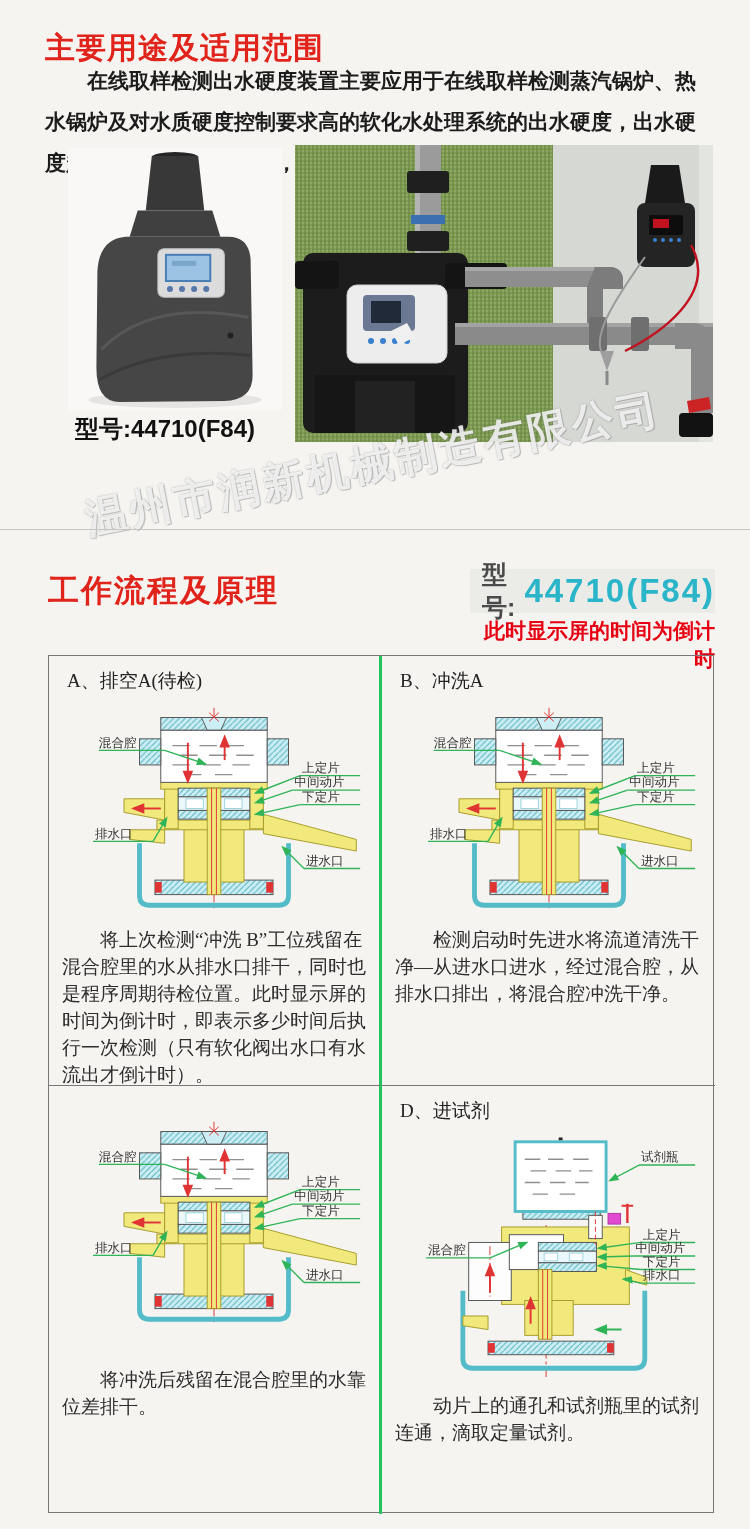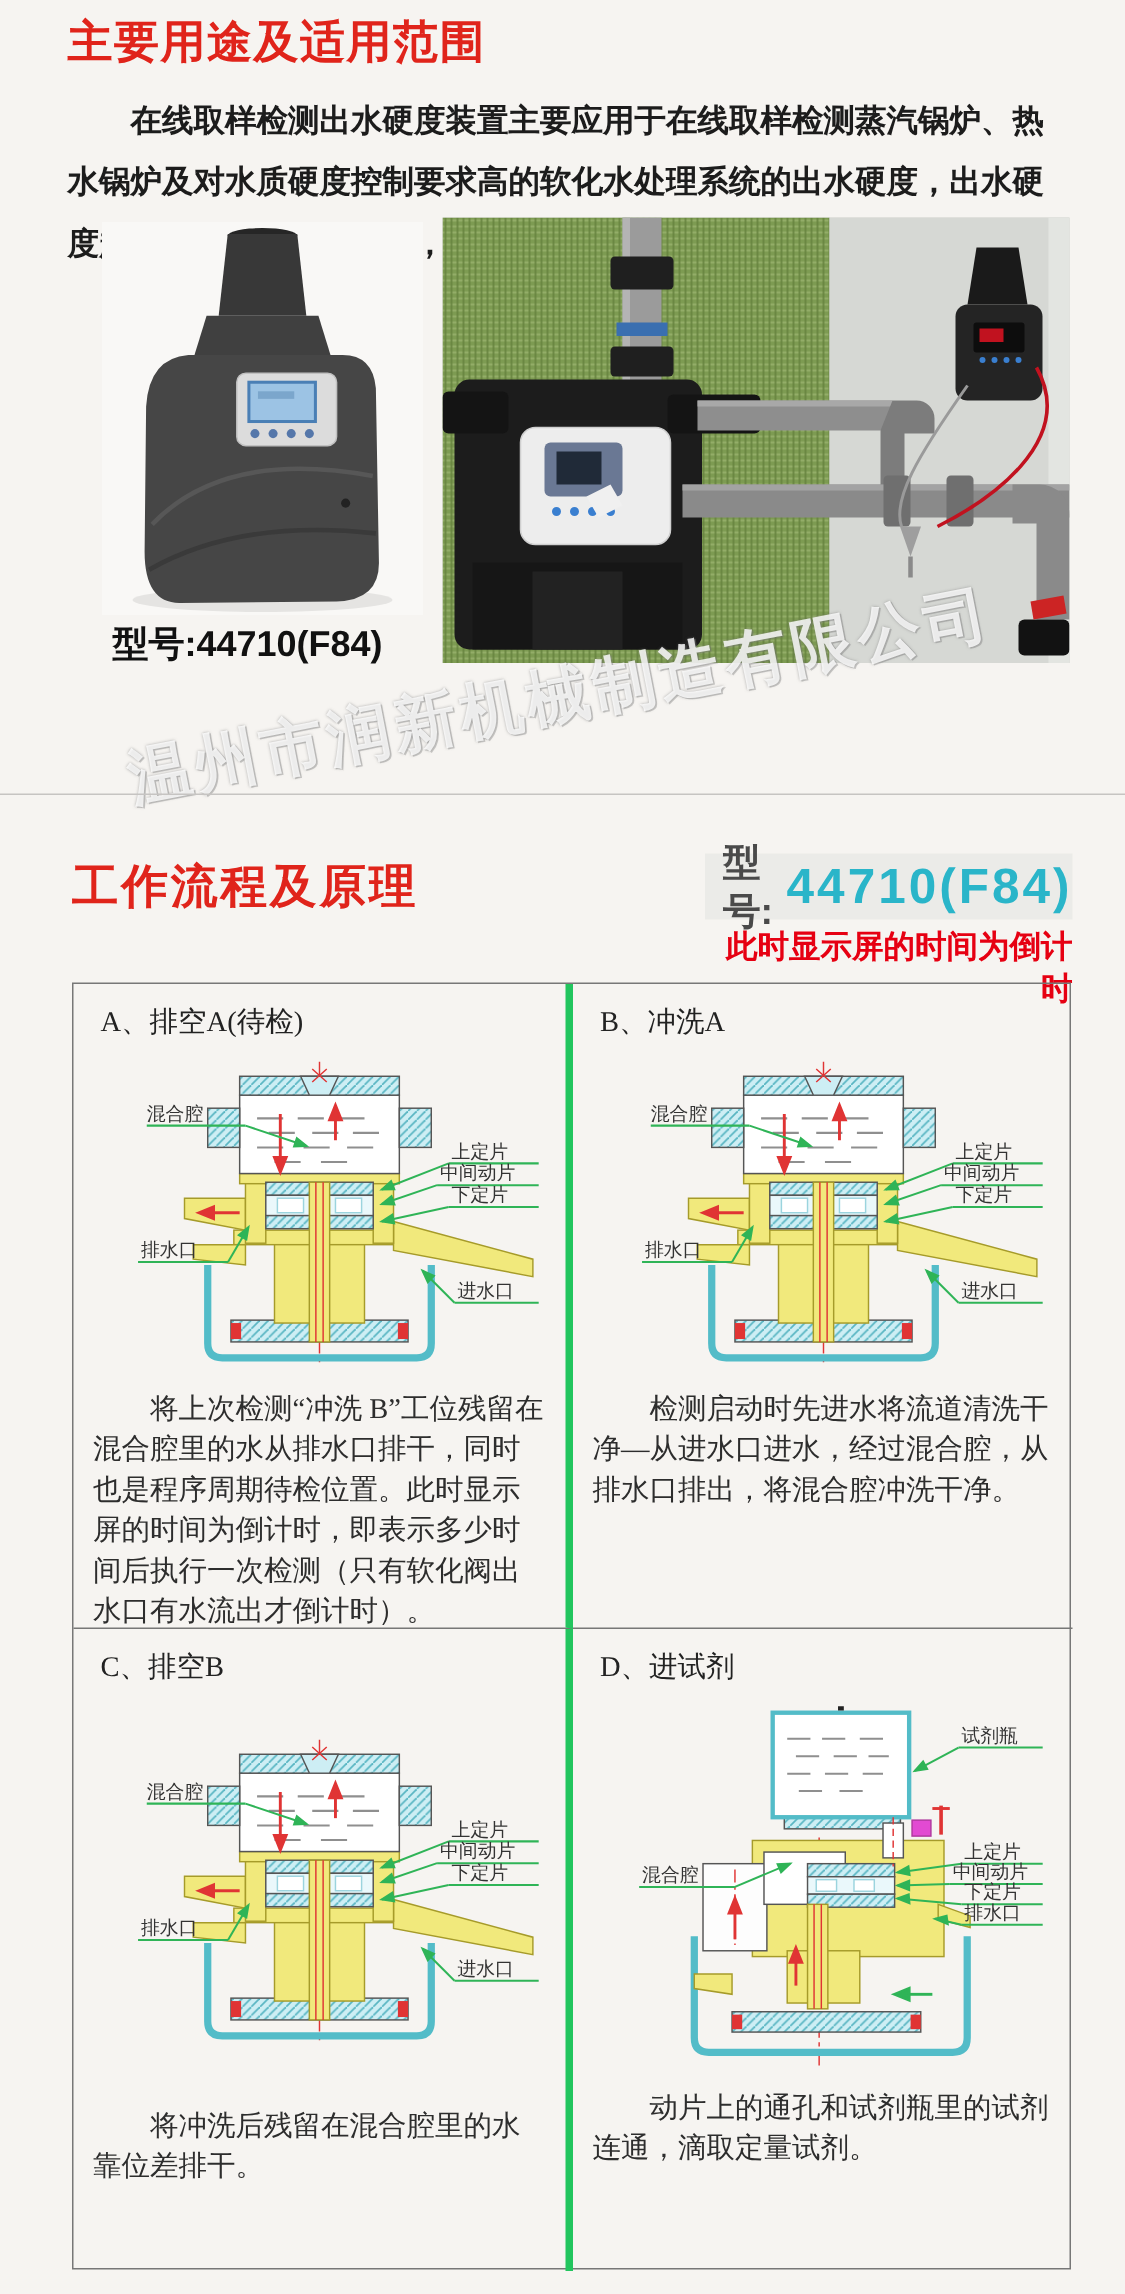--- a/index.html
+++ b/index.html
@@ -1,19 +1,19 @@
 <!DOCTYPE html>
 <html><head>
 <meta charset="utf-8">
 <style>
   html,body{margin:0;padding:0;background:#e9e7e4;}
   .page{position:relative;width:750px;height:1529px;margin:0 auto;background:#f6f4f1;overflow:hidden;
         font-family:"Liberation Sans",sans-serif;}
   
-  .h1{position:absolute;left:45px;top:8px;font-size:30px;font-weight:bold;color:#e0241b;letter-spacing:1px;}
+  .h1{position:absolute;left:45px;top:28px;font-size:30px;font-weight:bold;color:#e0241b;letter-spacing:1px;}
   .intro{position:absolute;left:45px;top:60px;width:666px;font-size:21px;line-height:41px;color:#1c1c1c;
          font-weight:600;text-indent:2em;margin:0;}
   .photo-left{position:absolute;left:68px;top:148px;width:214px;height:262px;background:#f9f8f6;}
   .caption{position:absolute;left:50px;top:413px;width:230px;text-align:center;font-size:24px;font-weight:bold;color:#111;}
   .photo-right{position:absolute;left:295px;top:145px;width:418px;height:297px;background:#cfd1cd;}
   .watermark{position:absolute;left:86px;top:492px;width:660px;font-size:42px;letter-spacing:3px;font-weight:bold;
              color:rgba(255,255,255,0.82);text-shadow:0 0 2px rgba(110,110,110,0.55),1px 1px 0 rgba(120,120,120,0.35);
              transform:rotate(-11deg);transform-origin:left center;pointer-events:none;white-space:nowrap;}
   .divider{position:absolute;left:0;top:529px;width:750px;height:1px;background:#c6c4c2;}
   
@@ -21,21 +21,21 @@
   .model-box{position:absolute;left:470px;top:569px;width:245px;height:44px;background:#ebebe8;
              display:flex;align-items:center;padding-left:12px;box-sizing:border-box;}
   .model-label{font-size:25px;font-weight:bold;color:#4a4a4a;margin-right:8px;}
   .model-value{font-size:33px;font-weight:bold;color:#2ab5c9;letter-spacing:2px;}
   .subtitle{position:absolute;left:470px;top:617px;width:245px;text-align:right;font-size:21px;font-weight:bold;color:#e60012;}
   
   .flow-table{position:absolute;left:48px;top:655px;width:666px;height:858px;border:1px solid #777;
               display:grid;grid-template-columns:333px 333px;grid-template-rows:430px 428px;box-sizing:border-box;
               font-family:"Liberation Serif","DejaVu Serif",serif;}
   .cell{position:relative;box-sizing:border-box;overflow:hidden;}
-  .cell.br{border-right:5px solid #22c55e;}
+  .cell.br{border-right:3px solid #22c55e;}
   .cell.bb{border-bottom:1px solid #777;}
   .cell-title{margin:12px 0 0 18px;font-size:19px;color:#222;}
   .diagram{display:block;margin:6px auto 0 auto;}
   .cell-text{margin:10px 13px 0 13px;font-size:19px;line-height:27px;color:#2d2d2d;text-indent:2em;}
   .dg-c{margin-top:28px;}
   svg text.lbl{font-family:"Liberation Serif","DejaVu Serif",serif;font-size:13px;fill:#333;}
   .hidden-defs{position:absolute;width:0;height:0;overflow:hidden;}
 </style>
 </head>
 <body>
@@ -312,21 +312,20 @@
         <text class="lbl" x="246" y="74">上定片</text>
         <text class="lbl" x="238" y="89">中间动片</text>
         <text class="lbl" x="246" y="104">下定片</text>
         <text class="lbl" x="32" y="142">排水口</text>
         <text class="lbl" x="250" y="170">进水口</text>
       </svg>
       <p class="cell-text">检测启动时先进水将流道清洗干净—从进水口进水，经过混合腔，从排水口排出，将混合腔冲洗干净。</p>
     </div>
 
     <div class="cell br">
-      <div class="cell-title">C、排空B</div>
       <svg class="diagram dg-c" width="300" height="216" viewBox="0 0 310 223">
         <use href="#valveABC"></use>
         <text class="lbl" x="36" y="48">混合腔</text>
         <text class="lbl" x="246" y="74">上定片</text>
         <text class="lbl" x="238" y="89">中间动片</text>
         <text class="lbl" x="246" y="104">下定片</text>
         <text class="lbl" x="32" y="142">排水口</text>
         <text class="lbl" x="250" y="170">进水口</text>
       </svg>
       <p class="cell-text" style="margin-top:36px;">将冲洗后残留在混合腔里的水靠位差排干。</p>

